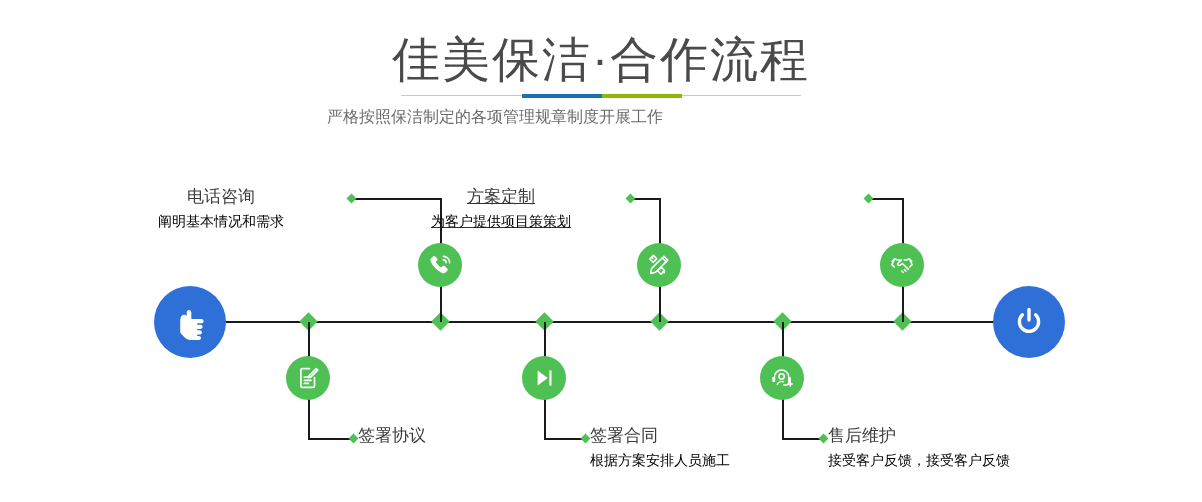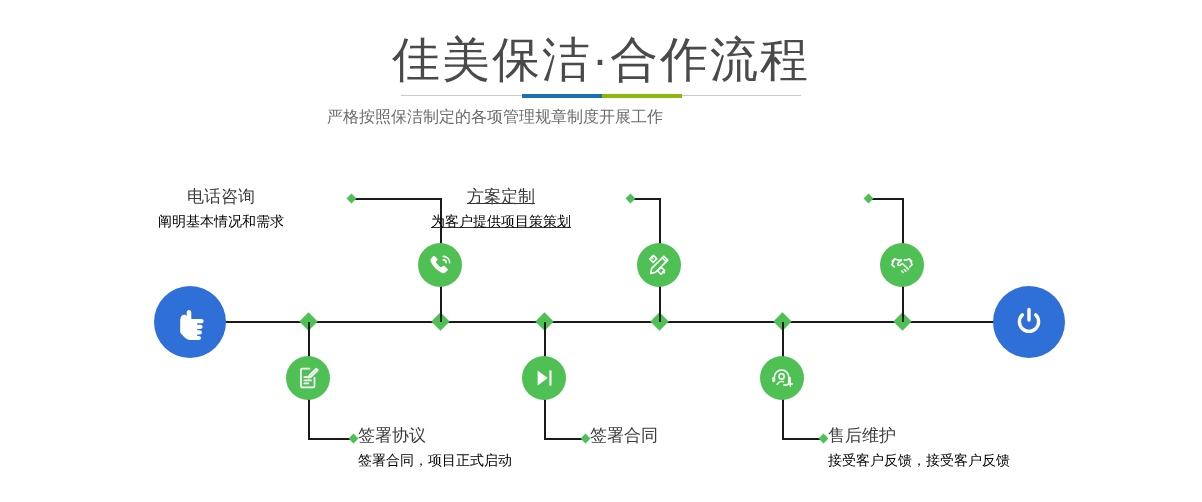--- a/index.html
+++ b/index.html
@@ -238,21 +238,20 @@
         <path d="M19.5 12.6v8.3a1.4 1.4 0 0 1-1.4 1.4H7.3a1.4 1.4 0 0 1-1.4-1.4V5.1a1.4 1.4 0 0 1 1.4-1.4h7.2"></path>
         <path d="M9.3 12.2h5.4"></path>
         <path d="M9.3 15.3h6.8"></path>
         <path d="M9.3 18.4h4.1"></path>
         <path d="M21.3 3.6l1.5 1.5-7.1 7.1-2.1.6.6-2.1z"></path>
       </svg>
     </span>
   </div>
   <div class="step-label label-below" style="left:358px; top:275px; width:260px;">
     <div class="title">签署协议</div>
-    <div class="desc">签署合同，项目正式启动</div>
   </div>
 
   <div class="node-diamond" style="left:653px; top:165px;"></div>
   <div class="v-line" style="left:659px; top:48px; height:124px;"></div>
   <div class="h-line" style="left:631px; top:48px; width:30px;"></div>
   <div class="label-dot" style="left:627px; top:45px;"></div>
   <div class="step-icon" style="left:637px; top:93px;">
     <span>
       <svg width="26" height="26" viewBox="0 0 26 26" fill="none" stroke="#ffffff" stroke-width="1.6" stroke-linecap="round" stroke-linejoin="round">
         <path d="M17.9 4.2l3.9 3.9L9.6 20.3l-5 1.1 1.1-5z"></path>
@@ -276,20 +275,21 @@
   <div class="step-icon" style="left:522px; top:206px;">
     <span>
       <svg width="26" height="26" viewBox="0 0 26 26" fill="#ffffff">
         <path d="M6.6 5.4l10.1 7.6-10.1 7.6z"></path>
         <rect x="18.4" y="5.4" width="2.1" height="15.2"></rect>
       </svg>
     </span>
   </div>
   <div class="step-label label-below" style="left:590px; top:275px; width:250px;">
     <div class="title">签署合同</div>
+    <div class="desc">根据方案安排人员施工</div>
   </div>
 
   <div class="node-diamond" style="left:896px; top:165px;"></div>
   <div class="v-line" style="left:902px; top:48px; height:124px;"></div>
   <div class="h-line" style="left:869px; top:48px; width:35px;"></div>
   <div class="label-dot" style="left:865px; top:45px;"></div>
   <div class="step-icon" style="left:880px; top:93px;">
     <span>
       <svg width="26" height="26" viewBox="0 0 26 26" fill="none" stroke="#ffffff" stroke-width="1.5" stroke-linecap="round" stroke-linejoin="round">
         <path d="M3.2 9.3l2.6-2.6 3 1.4h3.6"></path>

